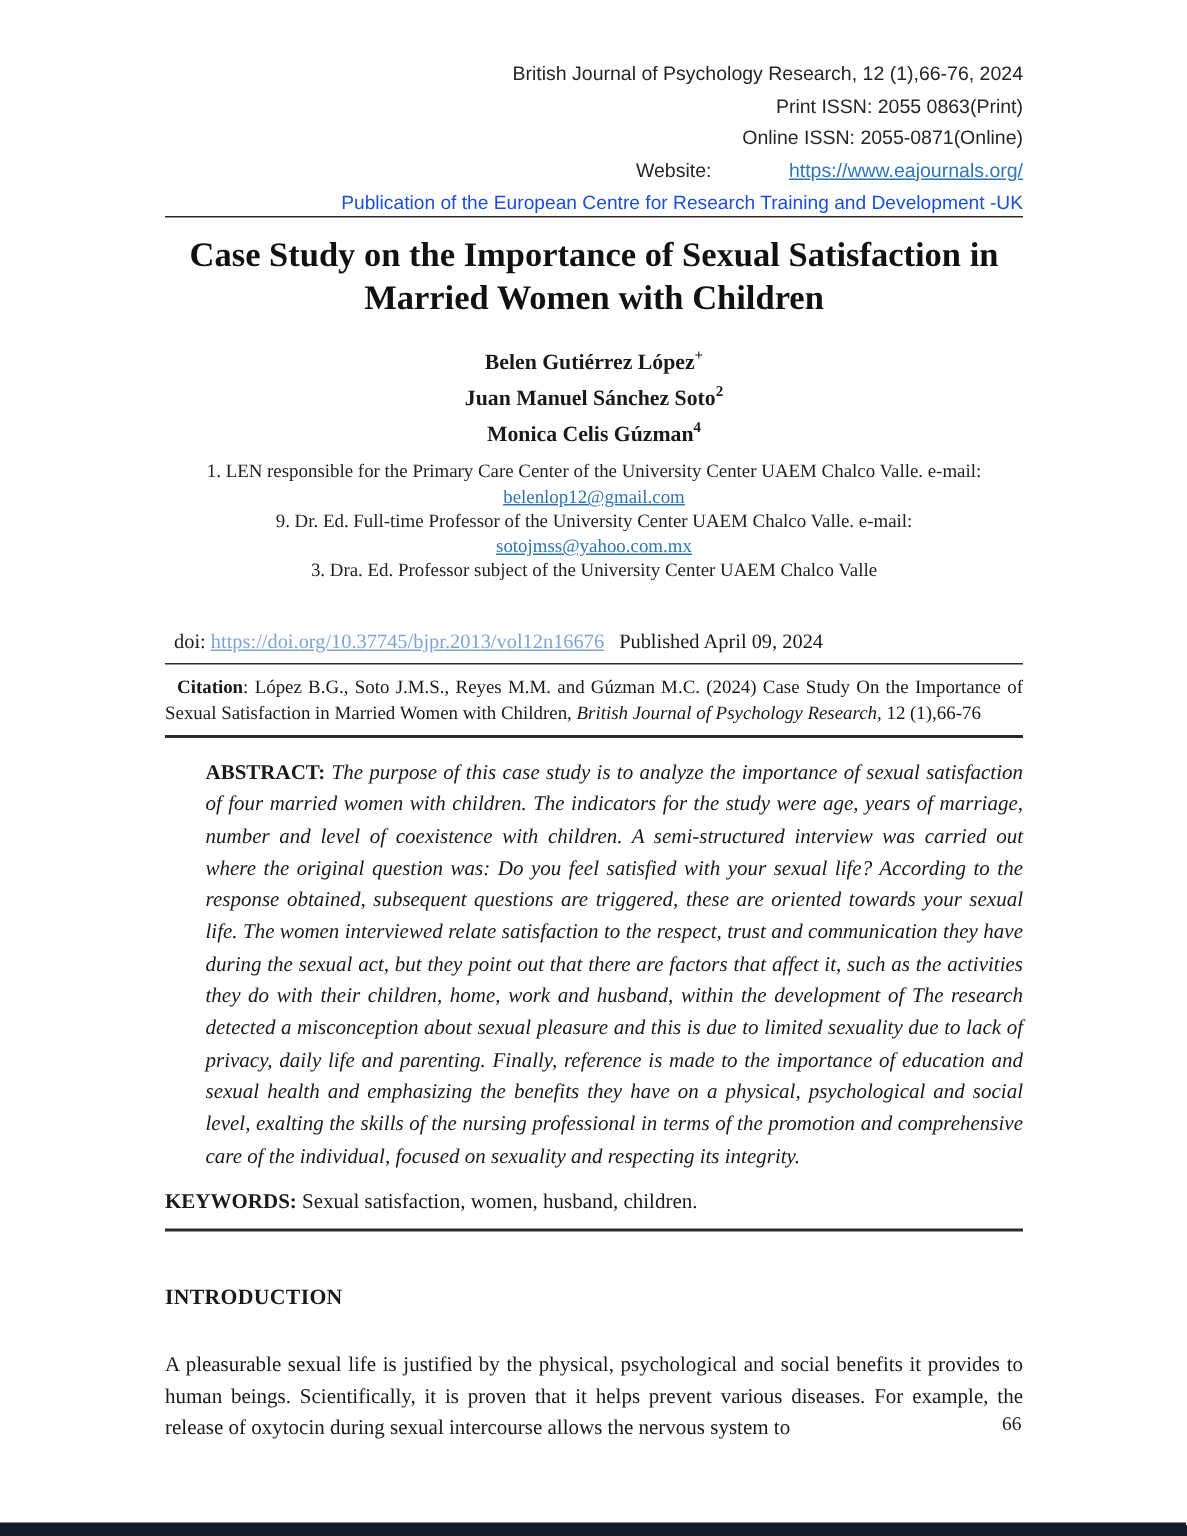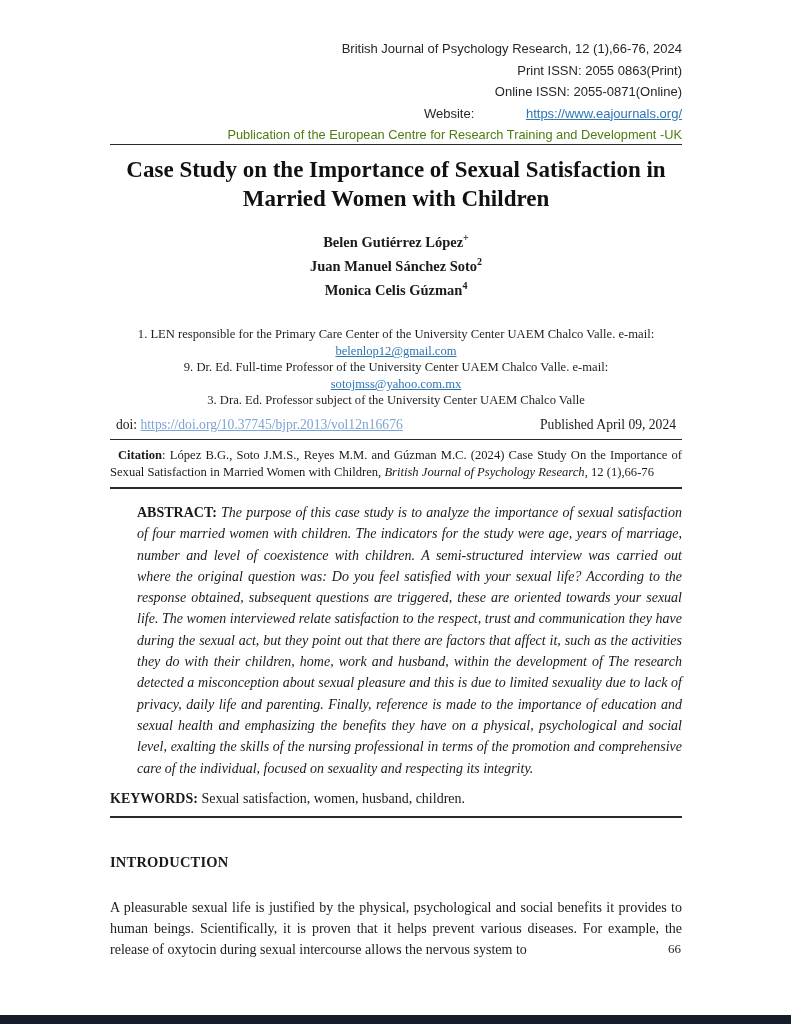--- a/index.html
+++ b/index.html
@@ -25,46 +25,46 @@
     font-size:13px;
     line-height:21.5px;
     color:#262626;
   }
   .journal-header a { text-decoration:underline;margin-left:48px; }
   .publication-line {
     margin-top:3px;
     text-align:right;
     font-family:"Liberation Sans", sans-serif;
     font-size:12.8px;
-    color:#4d7c0f;
+    color:#1d4ed8;
     padding-bottom:2px;
     border-bottom:1.4px solid #2b2b2b;
   }
   
   .paper-title {
     margin:10px auto 0 auto;
     max-width:540px;
     text-align:center;
     font-size:23px;
     font-weight:bold;
     line-height:29px;
     color:#111;
   }
   .authors { margin-top:15px; text-align:center; font-weight:bold; font-size:14.5px; line-height:19px; }
   .authors sup { font-size:10px; }
-  .affiliations { margin-top:27px; text-align:center; font-size:12.6px; line-height:16.5px; color:#1f1f1f; }
+  .affiliations { margin-top:7px; text-align:center; font-size:12.6px; line-height:16.5px; color:#1f1f1f; }
   .affiliations a { display:inline-block; }
   
   a { cursor:pointer; text-decoration:underline; }
   .lnk-blue  { color:#2e75b6; }
   .lnk-light { color:#7da4d6; }
   
   .doi-row {
-    margin-top:8px;
-    display:flex; justify-content:space-between; align-items:baseline;
+    margin-top:31px;
+    display:flex; justify-content:flex-start; align-items:baseline;
     font-size:13.6px;
     padding:0 6px 6px 6px;
     border-bottom:1.6px solid #2b2b2b;
     gap:10px;
   }
   
   .citation {
     margin-top:7px;
     font-size:12.6px;
     line-height:17px;

